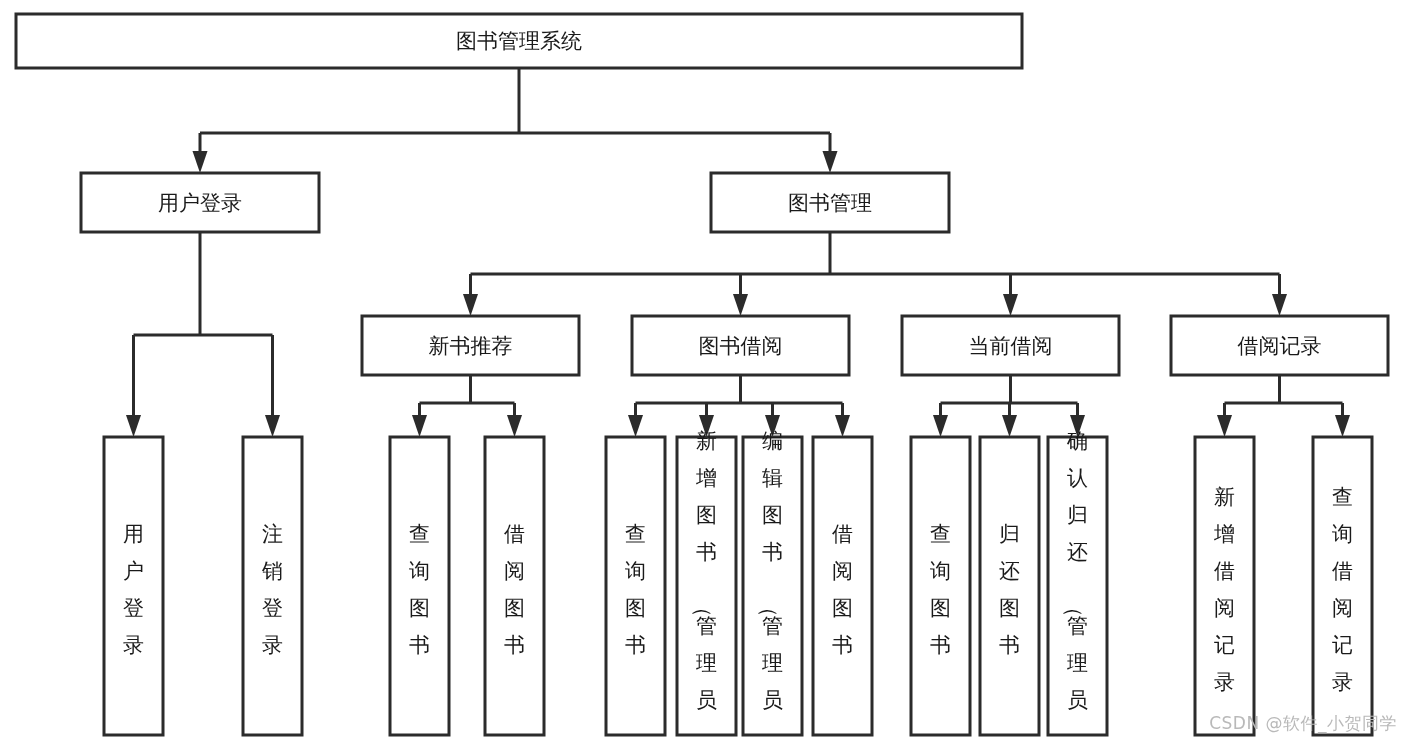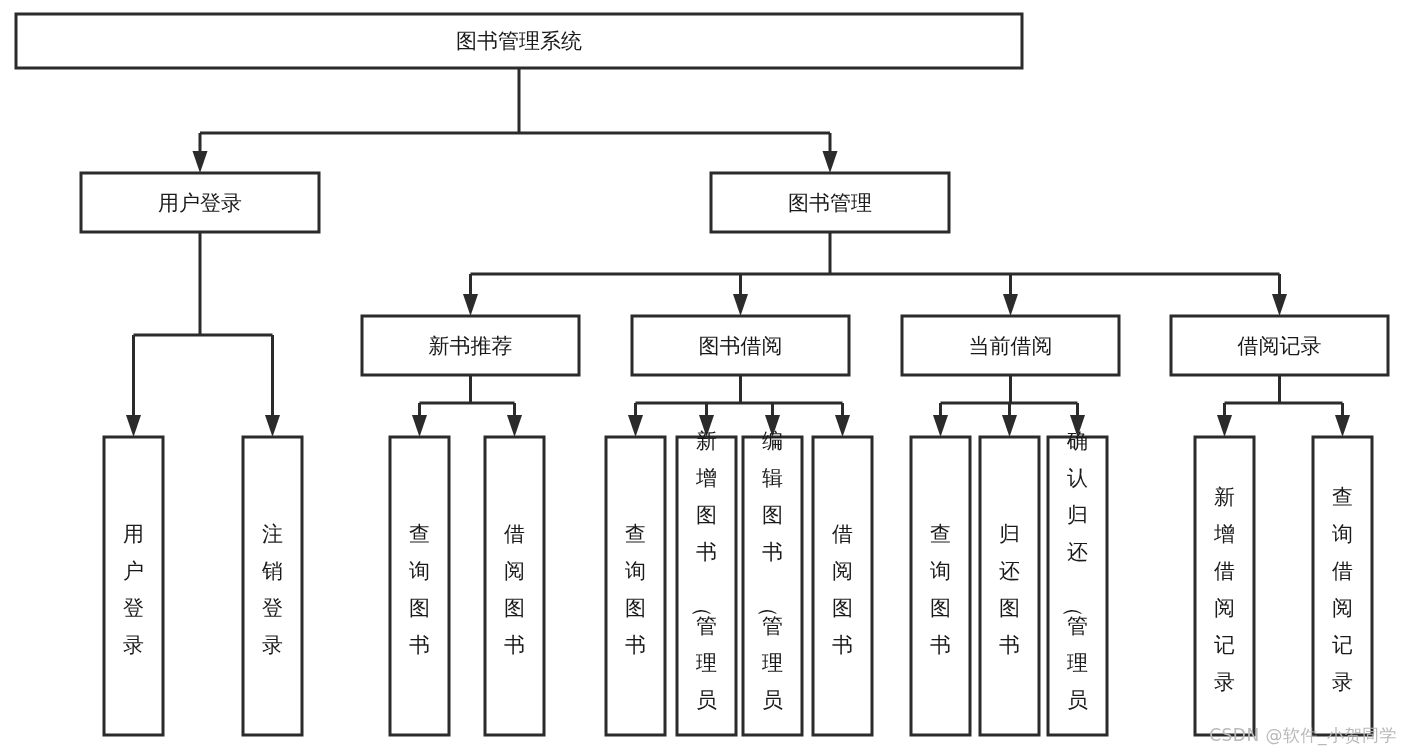--- a/index.html
+++ b/index.html
@@ -52,21 +52,21 @@
     fill: none;
     stroke-linecap: butt;
   }
   .arrow-head {
     fill: #2b2b2b;
     stroke: none;
   }
   .watermark {
     position: absolute;
     right: 8px;
-    bottom: 0;
+    bottom: 12px;
     font-family: "DejaVu Sans", "Liberation Sans", sans-serif;
     font-size: 17px;
     color: #b9b9b9;
     letter-spacing: 0.5px;
     white-space: nowrap;
     pointer-events: none;
   }
 </style>
 </head>
 <body>

